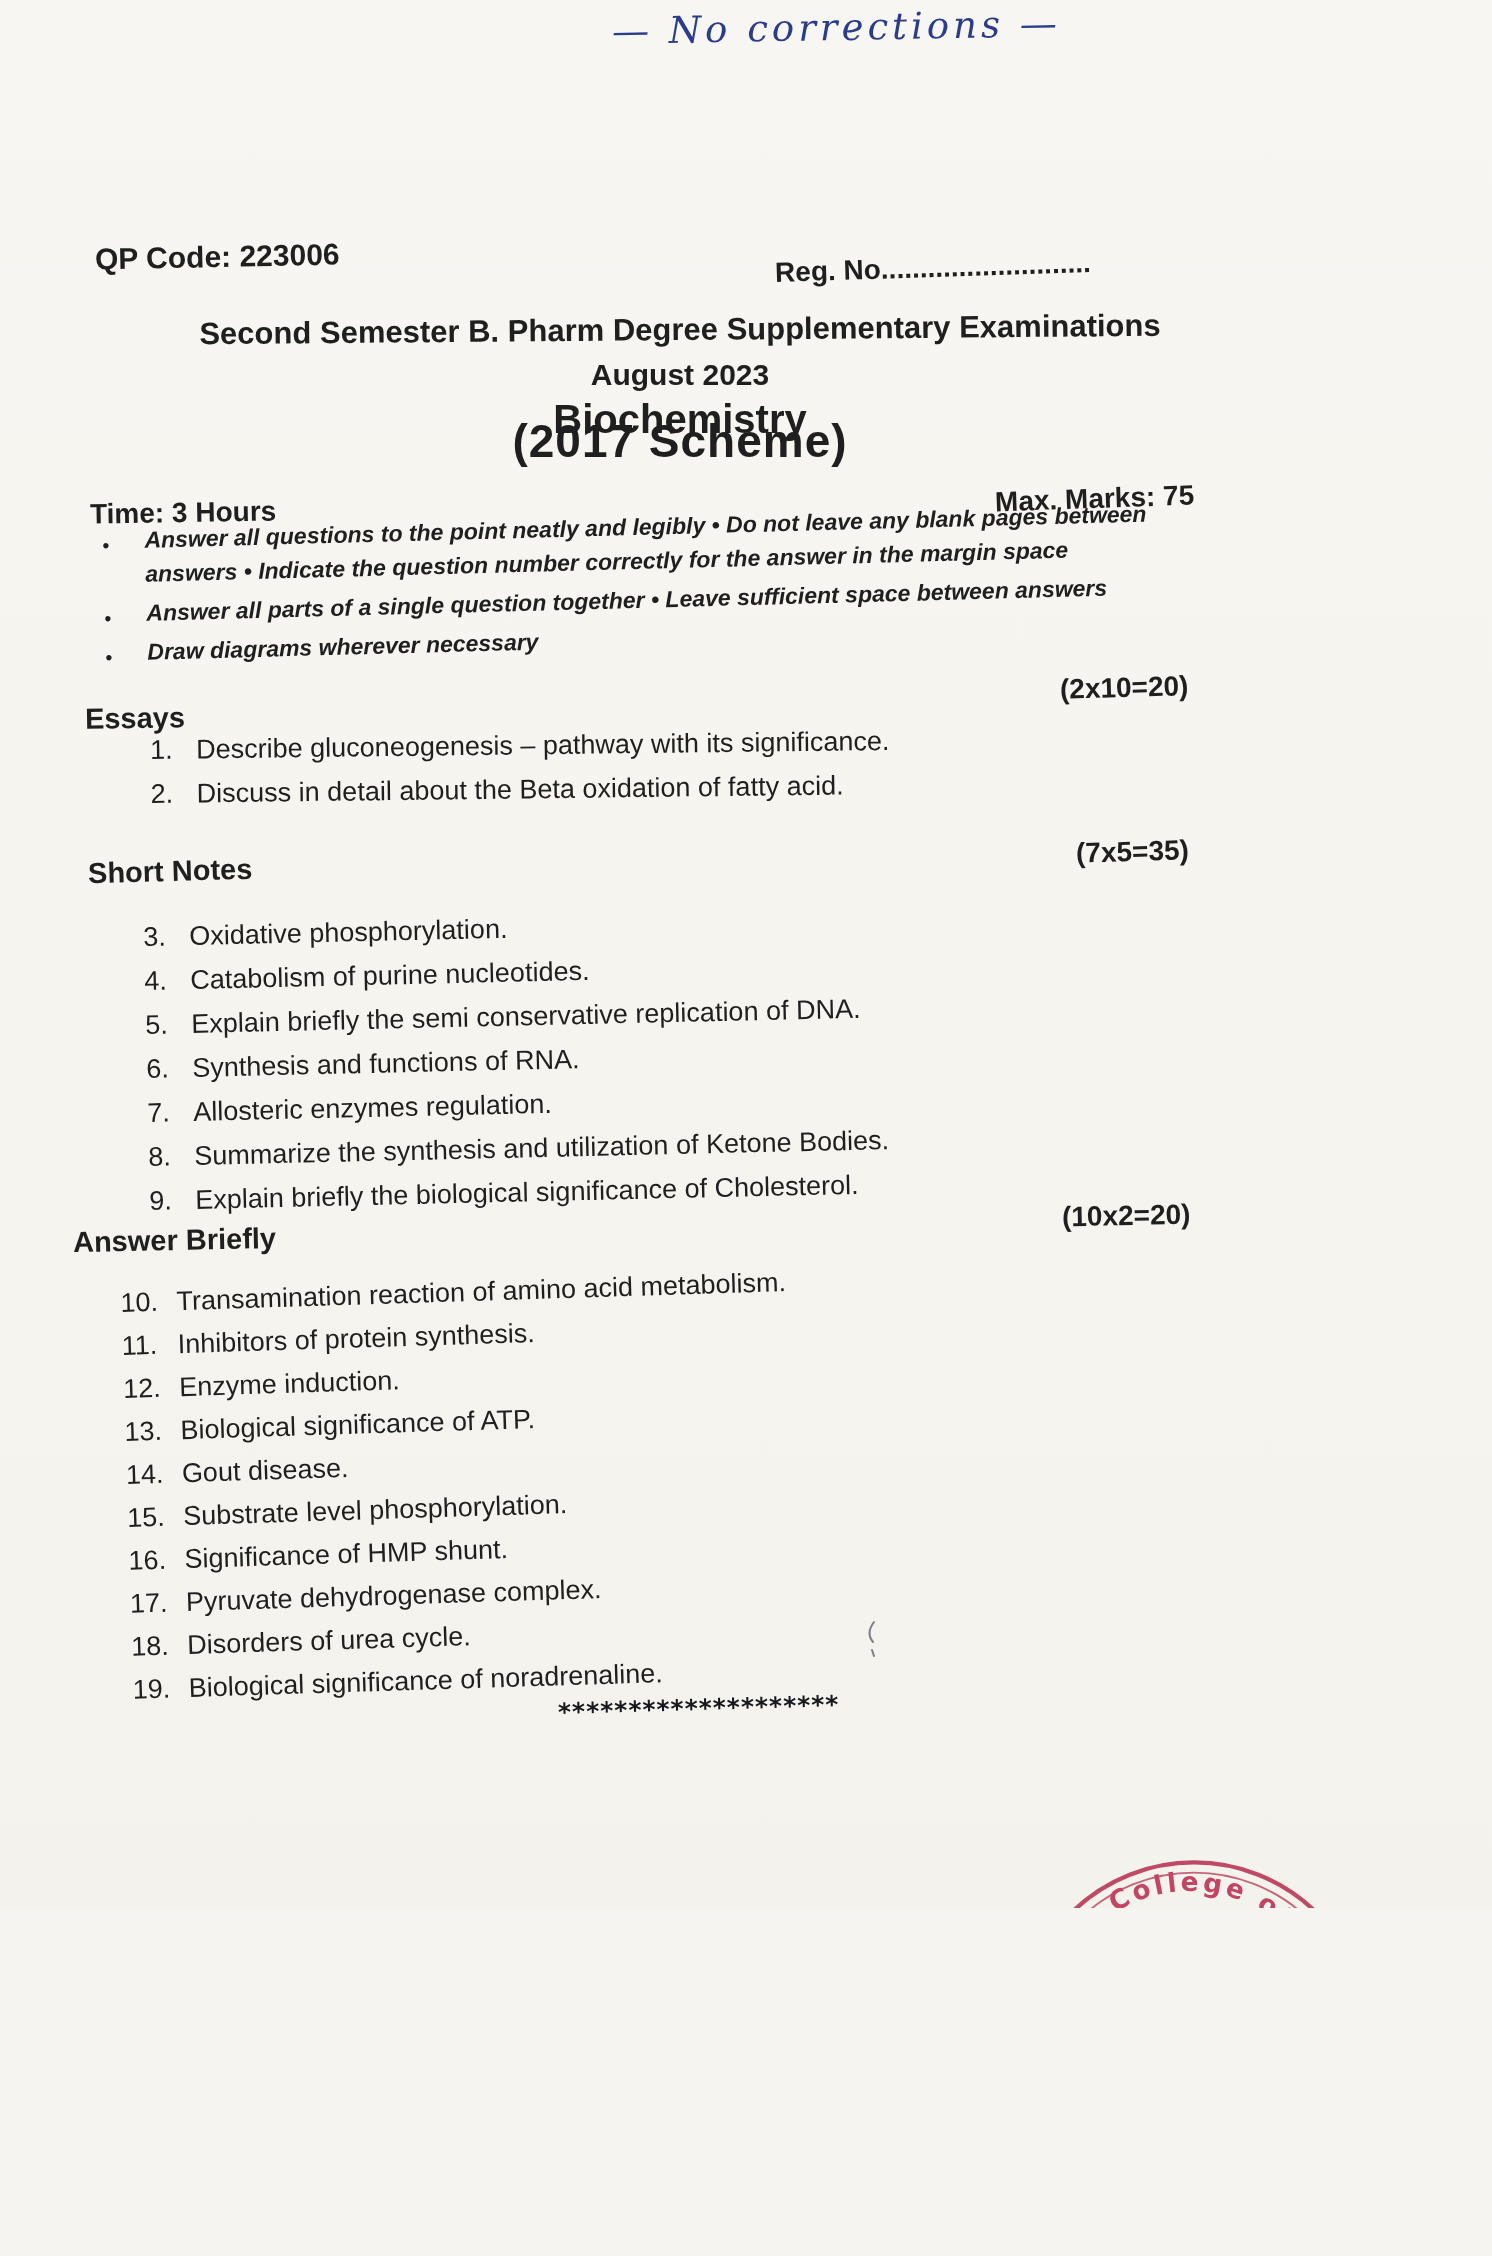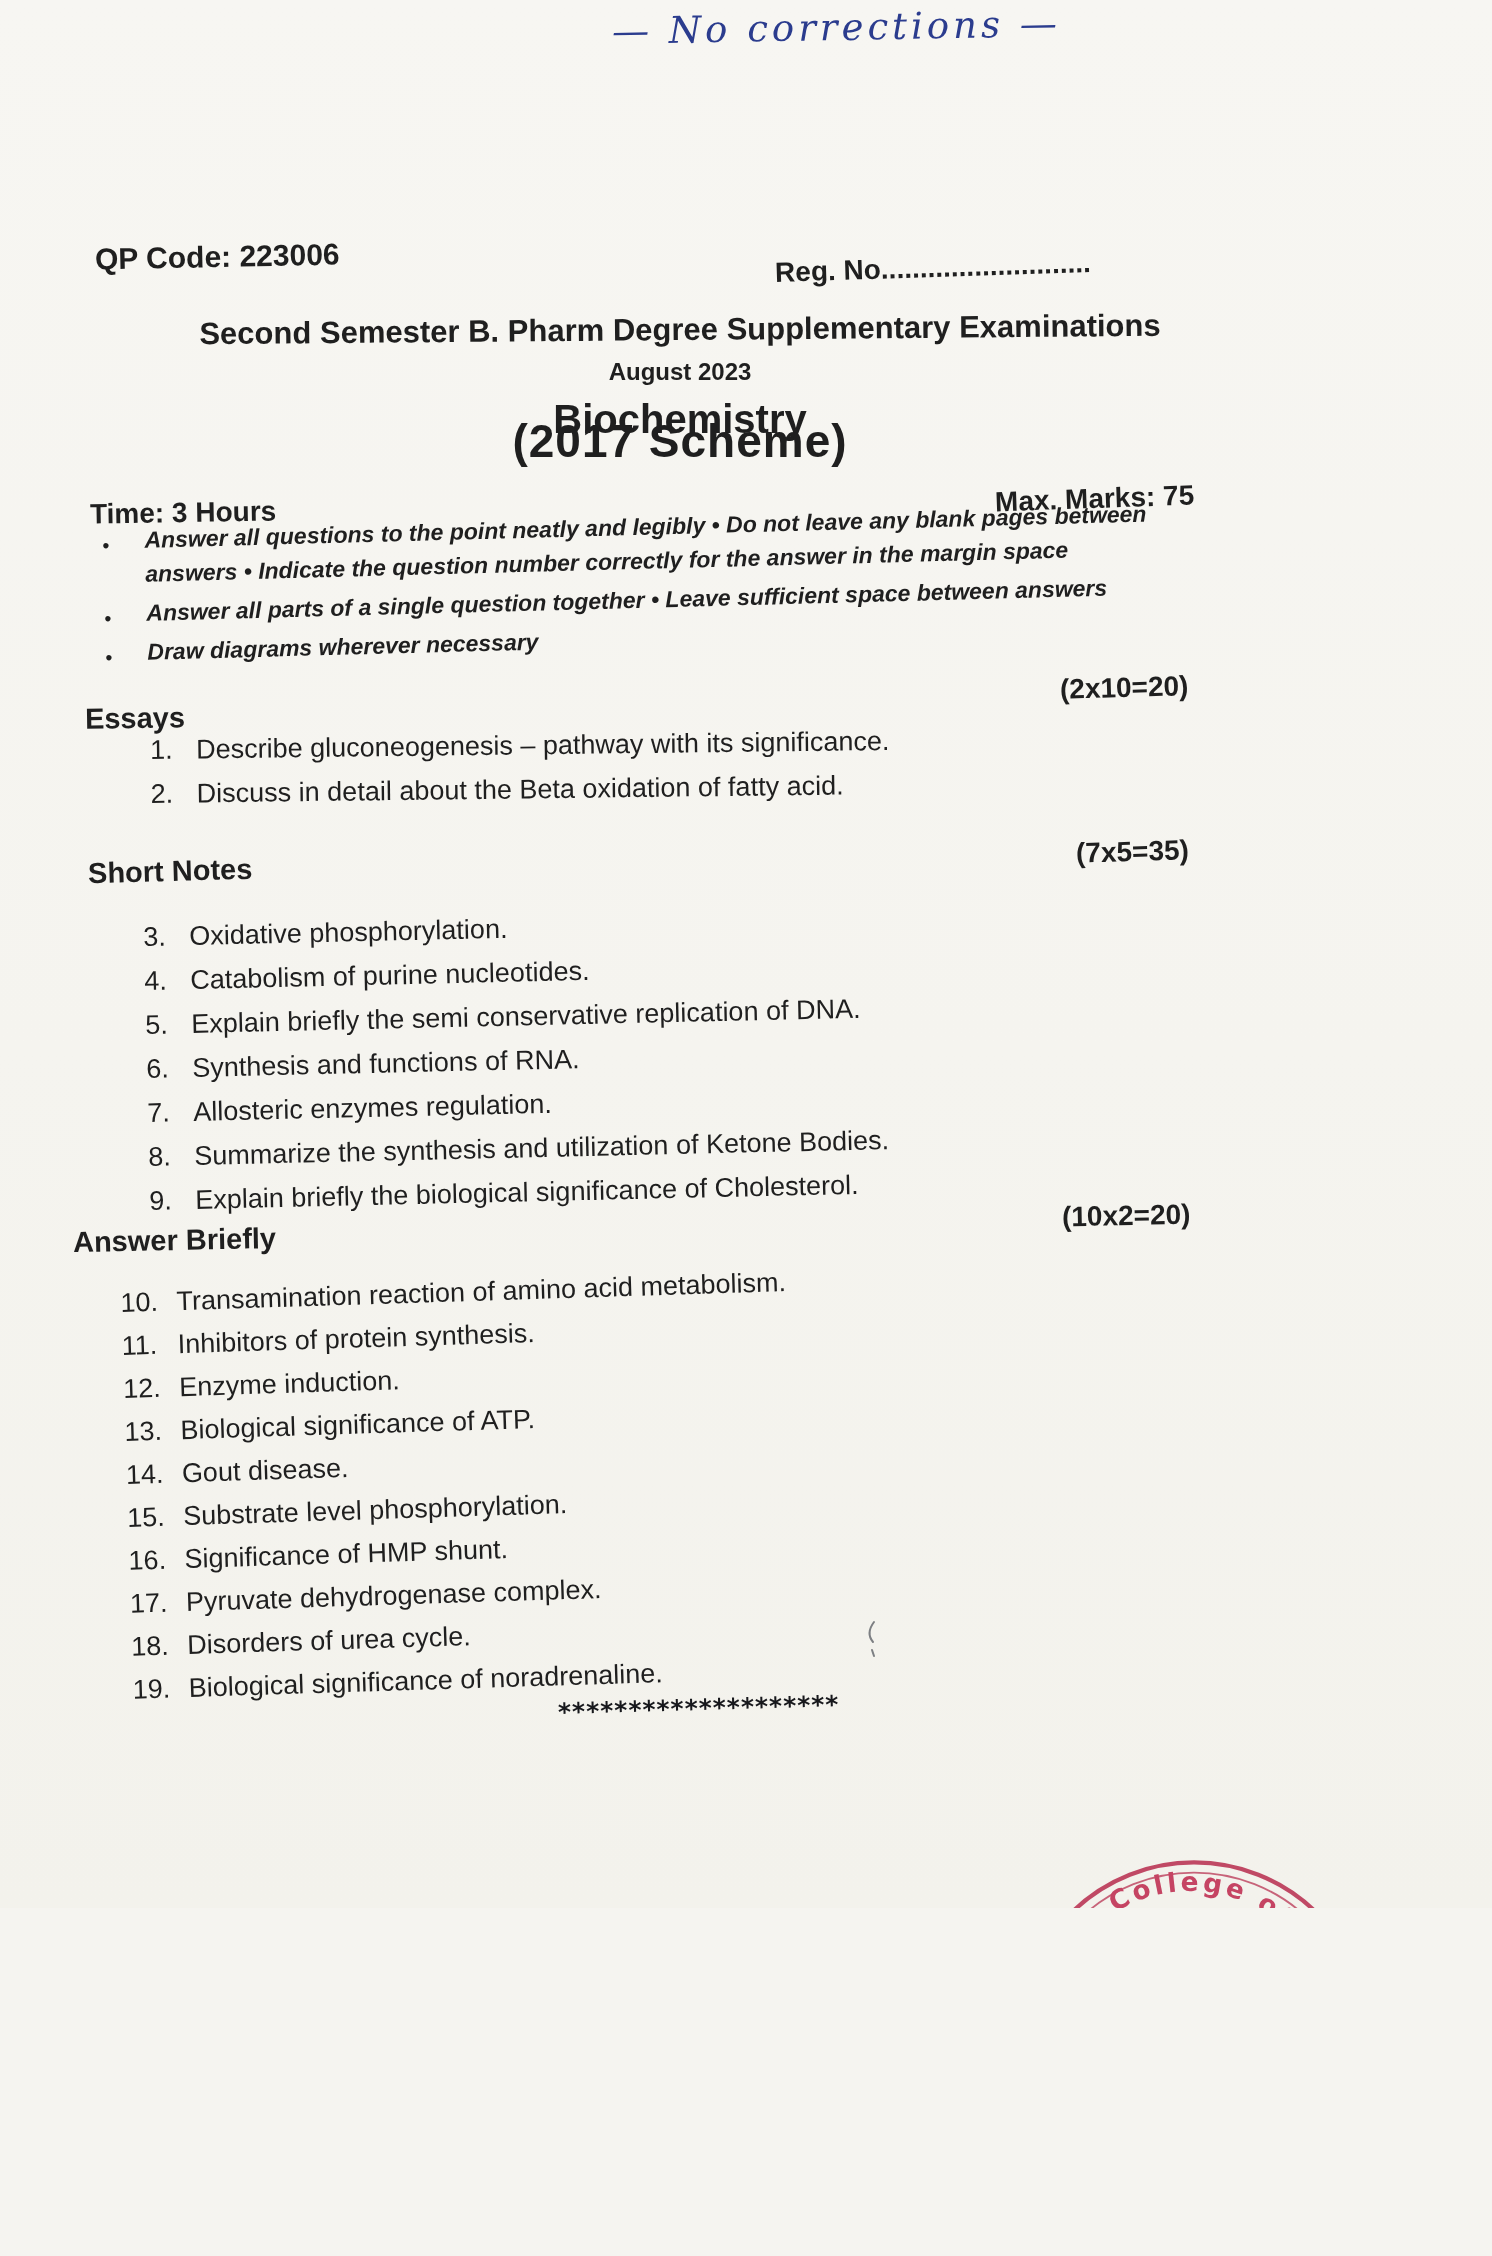--- a/index.html
+++ b/index.html
@@ -15,21 +15,21 @@
     left:612px;top:6px;font-family:"DejaVu Serif",serif;font-style:italic;
     font-size:37px;color:#2b3c8e;letter-spacing:4px;transform:rotate(-1deg);
     white-space:nowrap;
   }
 
   
   .qp-code{left:95px;top:240px;font-size:30px;font-weight:bold;transform:rotate(-1.2deg);}
   .reg-no{left:775px;top:252px;font-size:28px;font-weight:bold;transform:rotate(-1.8deg);white-space:nowrap;}
   .title-block{left:60px;top:0;width:1240px;text-align:center;}
   .t1{position:absolute;left:0;width:100%;top:312px;font-size:31px;font-weight:bold;transform:rotate(-0.5deg);}
-  .t2{position:absolute;left:0;width:100%;top:358px;font-size:24px;font-weight:bold;}
+  .t2{position:absolute;left:0;width:100%;top:358px;font-size:30px;font-weight:bold;}
   .t3{position:absolute;left:0;width:100%;top:397px;font-size:40px;font-weight:bold;}
   .scheme{position:absolute;left:0;width:100%;top:414px;font-size:46px;font-weight:bold;letter-spacing:1px;text-align:center;}
   .time{left:90px;top:497px;font-size:28px;font-weight:bold;transform:rotate(-1deg);}
   .max-marks{left:995px;top:483px;font-size:28px;font-weight:bold;transform:rotate(-2deg);white-space:nowrap;}
 
   
   .instructions{left:100px;top:524px;width:1060px;transform:rotate(-1.5deg);transform-origin:left top;
     font-weight:bold;font-style:italic;font-size:23px;line-height:34px;}
   .inst-row{position:relative;padding-left:44px;margin-bottom:5px;}
   .inst-row .bul{position:absolute;left:2px;top:5px;font-size:19px;font-style:normal;}

